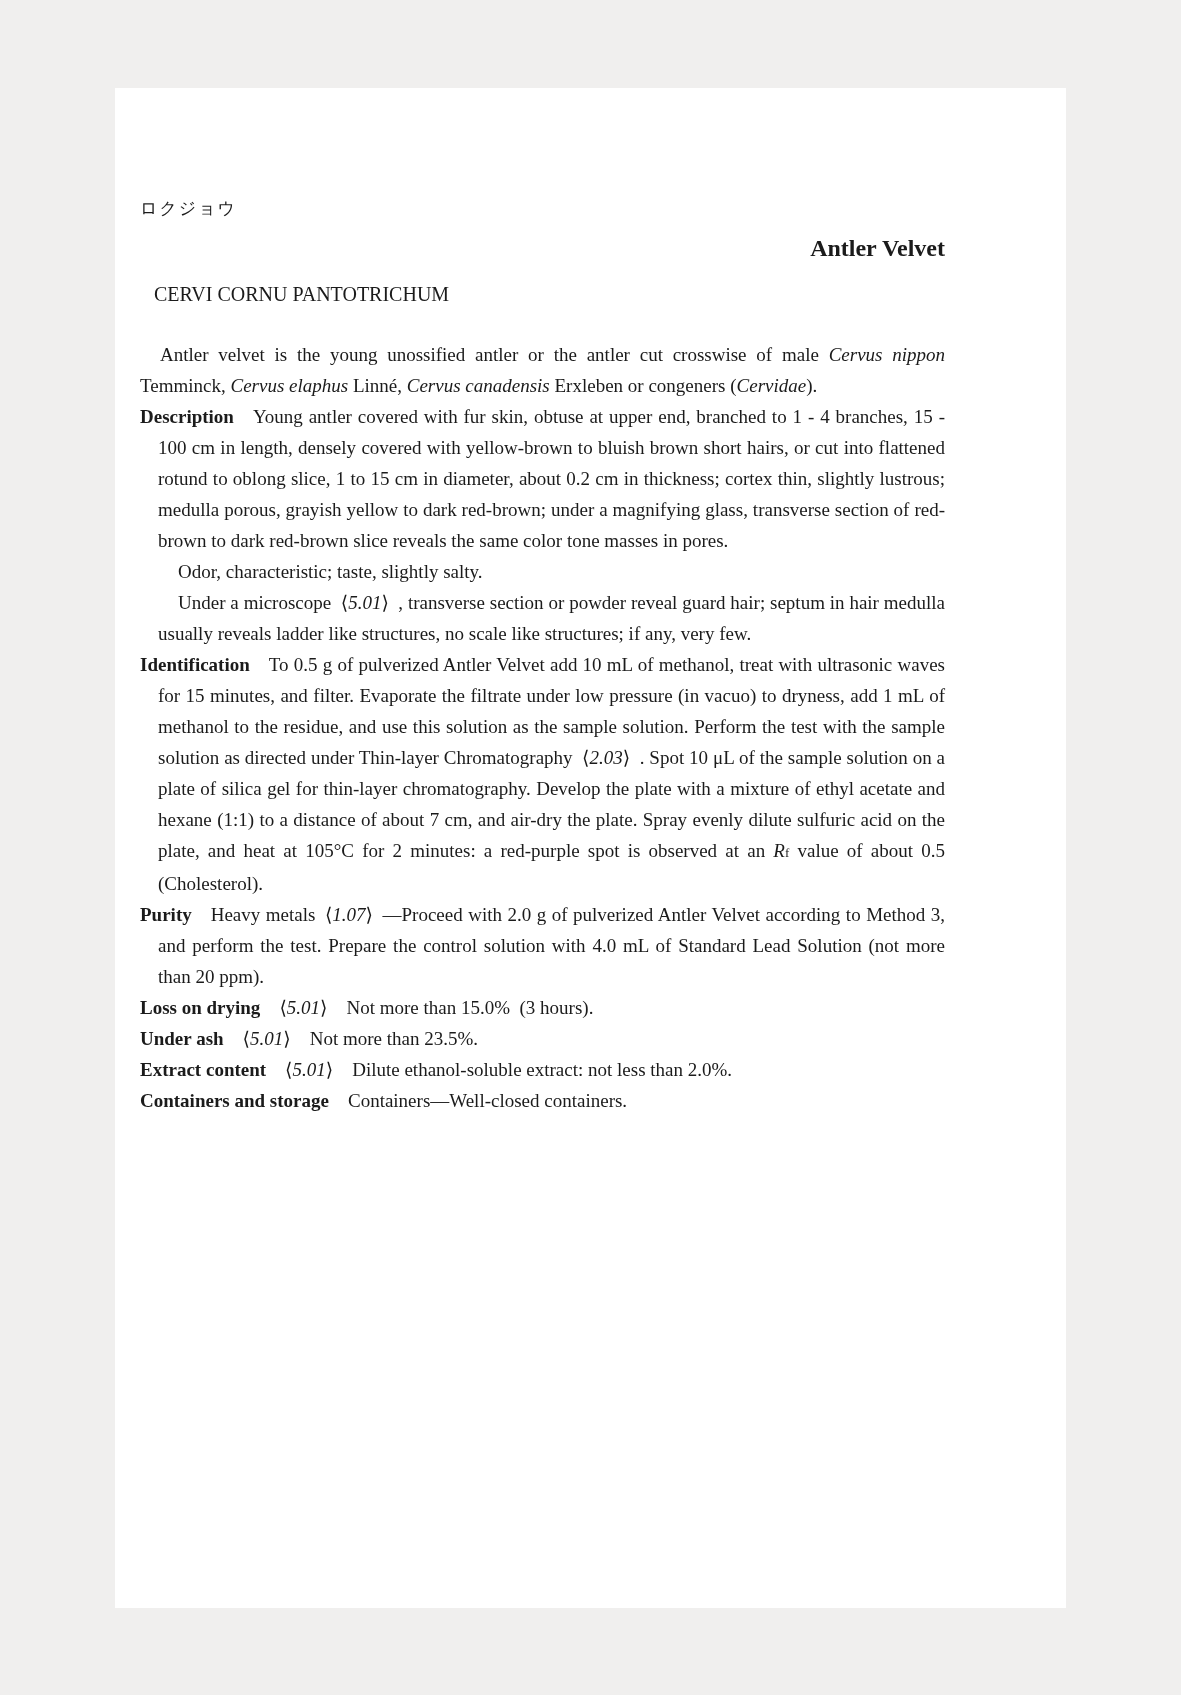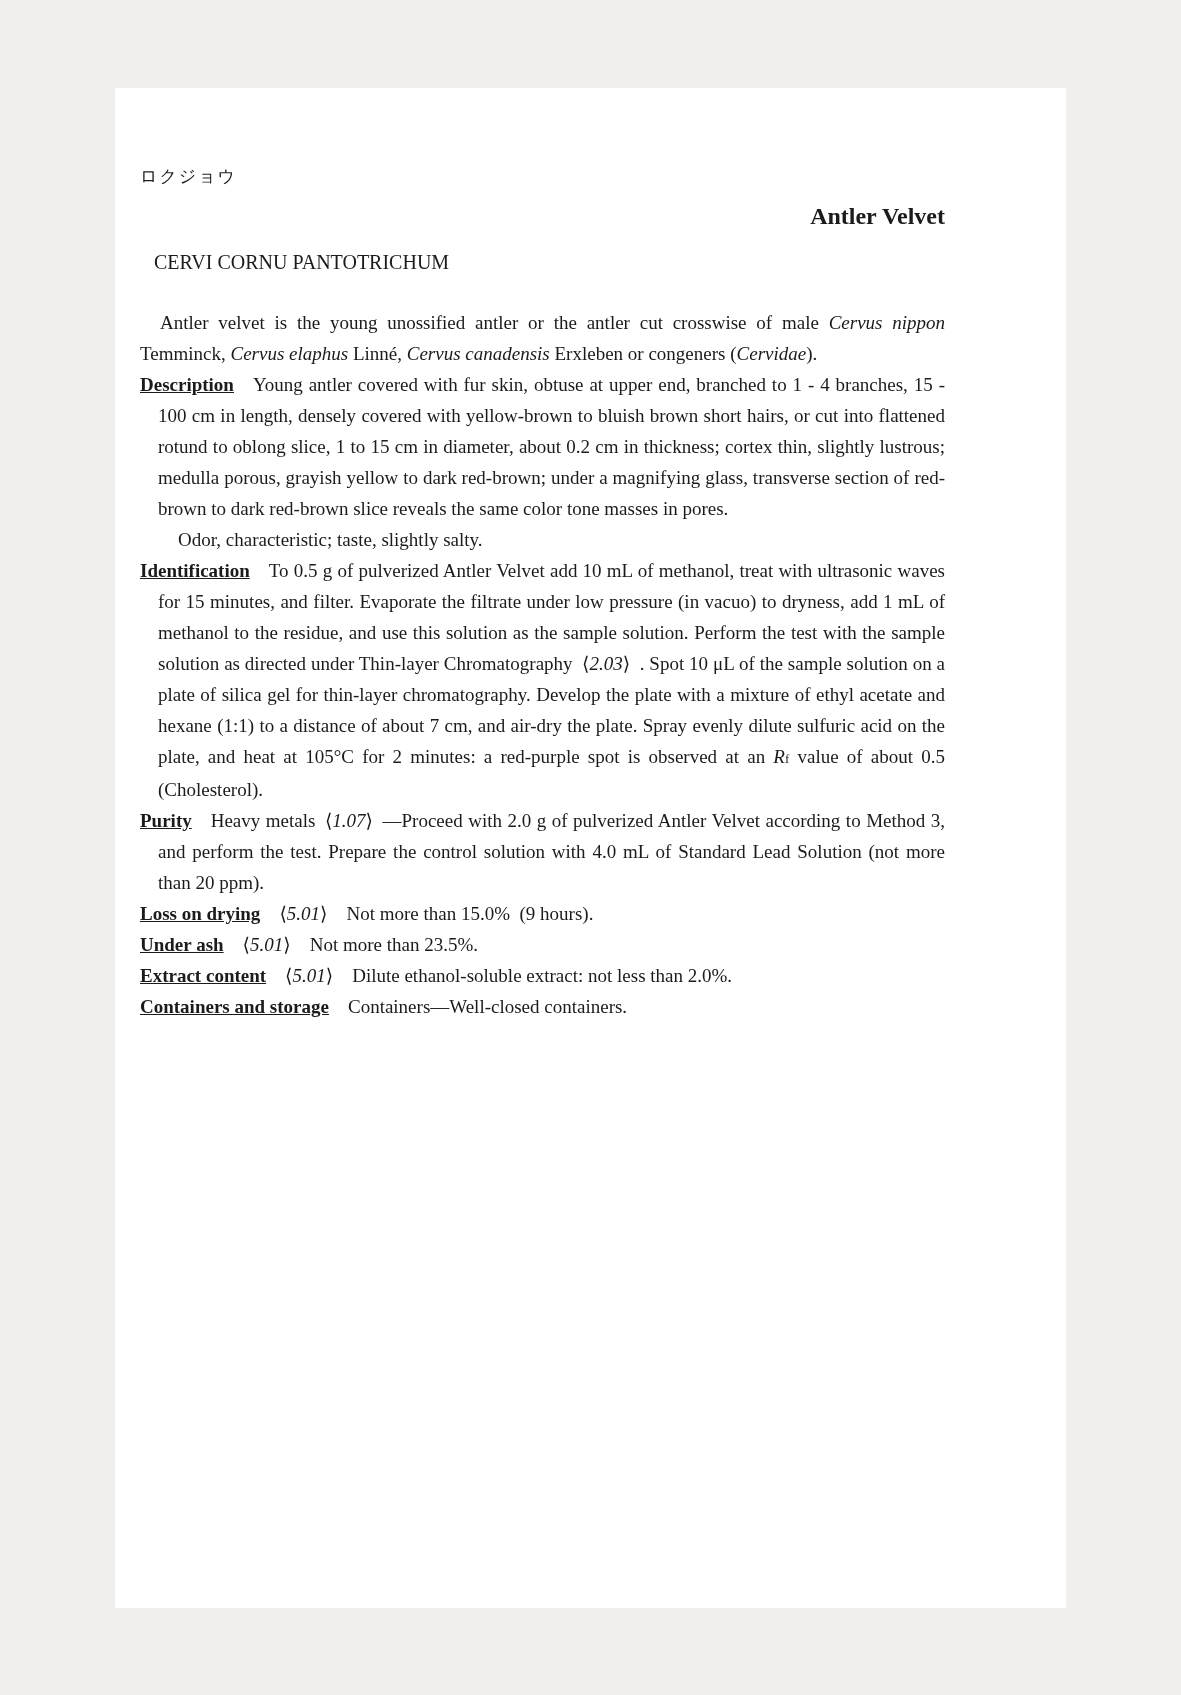--- a/index.html
+++ b/index.html
@@ -17,21 +17,21 @@
     overflow:hidden;
   }
   .page{
     position:absolute;
     left:115px;
     top:88px;
     width:951px;
     height:1520px;
     box-sizing:border-box;
     background:var(--page-bg);
-    padding:76px 121px 0 25px;
+    padding:108px 121px 0 25px;
     color:var(--text);
     font-family:"Liberation Serif","DejaVu Serif",serif;
   }
   .kana{
     font-size:17px;
     line-height:26px;
     letter-spacing:2px;
     margin:0 0 10px 0;
   }
   .title{
@@ -51,37 +51,38 @@
     font-size:19px;
     line-height:31px;
   }
   .para{
     margin:0;
     text-align:justify;
   }
   .para.intro{text-indent:20px;}
   .para.hang{padding-left:18px;text-indent:-18px;}
   .para.subpara{padding-left:18px;text-indent:20px;}
-  .bold{font-weight:bold;text-decoration:underline;}
+  .bold{font-weight:bold;}
   .italic{font-style:italic;}
   .subsc{font-size:13px;}
 </style>
 </head>
 <body>
 
 <div class="canvas">
   <div class="page">
     <div class="kana">ロクジョウ</div>
     <div class="title">Antler Velvet</div>
     <div class="latin">CERVI CORNU PANTOTRICHUM</div>
     <div class="doc-body">
         <p class="para intro"><span>Antler velvet is the young unossified antler or the antler cut crosswise of male </span><span class="italic">Cervus nippon</span><span> Temminck, </span><span class="italic">Cervus elaphus</span><span> Linné, </span><span class="italic">Cervus canadensis</span><span> Erxleben or congeners (</span><span class="italic">Cervidae</span><span>).</span></p>
         <p class="para hang"><span class="bold">Description</span><span>  Young antler covered with fur skin, obtuse at upper end, branched to 1 - 4 branches, 15 - 100 cm in length, densely covered with yellow-brown to bluish brown short hairs, or cut into flattened rotund to oblong slice, 1 to 15 cm in diameter, about 0.2 cm in thickness; cortex thin, slightly lustrous; medulla porous, grayish yellow to dark red-brown; under a magnifying glass, transverse section of red-brown to dark red-brown slice reveals the same color tone masses in pores.</span></p>
         <p class="para subpara"><span>Odor, characteristic; taste, slightly salty.</span></p>
+        <p class="para subpara"><span>Under a microscope ⟨</span><span class="italic">5.01</span><span>⟩ , transverse section or powder reveal guard hair; septum in hair medulla usually reveals ladder like structures, no scale like structures; if any, very few.</span></p>
         <p class="para hang"><span class="bold">Identification</span><span>  To 0.5 g of pulverized Antler Velvet add 10 mL of methanol, treat with ultrasonic waves for 15 minutes, and filter. Evaporate the filtrate under low pressure (in vacuo) to dryness, add 1 mL of methanol to the residue, and use this solution as the sample solution. Perform the test with the sample solution as directed under Thin-layer Chromatography ⟨</span><span class="italic">2.03</span><span>⟩ . Spot 10 μL of the sample solution on a plate of silica gel for thin-layer chromatography. Develop the plate with a mixture of ethyl acetate and hexane (1:1) to a distance of about 7 cm, and air-dry the plate. Spray evenly dilute sulfuric acid on the plate, and heat at 105°C for 2 minutes: a red-purple spot is observed at an </span><span class="italic">R</span><span class="subsc">f</span><span> value of about 0.5 (Cholesterol).</span></p>
         <p class="para hang"><span class="bold">Purity</span><span>  Heavy metals ⟨</span><span class="italic">1.07</span><span>⟩ —Proceed with 2.0 g of pulverized Antler Velvet according to Method 3, and perform the test. Prepare the control solution with 4.0 mL of Standard Lead Solution (not more than 20 ppm).</span></p>
-        <p class="para hang"><span class="bold">Loss on drying</span><span>  ⟨</span><span class="italic">5.01</span><span>⟩  Not more than 15.0% (9 hours).</span></p>
+        <p class="para hang"><span class="bold">Loss on drying</span><span>  ⟨</span><span class="italic">5.01</span><span>⟩  Not more than 15.0% (3 hours).</span></p>
         <p class="para hang"><span class="bold">Under ash</span><span>  ⟨</span><span class="italic">5.01</span><span>⟩  Not more than 23.5%.</span></p>
         <p class="para hang"><span class="bold">Extract content</span><span>  ⟨</span><span class="italic">5.01</span><span>⟩  Dilute ethanol-soluble extract: not less than 2.0%.</span></p>
         <p class="para hang"><span class="bold">Containers and storage</span><span>  Containers—Well-closed containers.</span></p>
       </div>
   </div>
 </div>
 
 </body></html>

